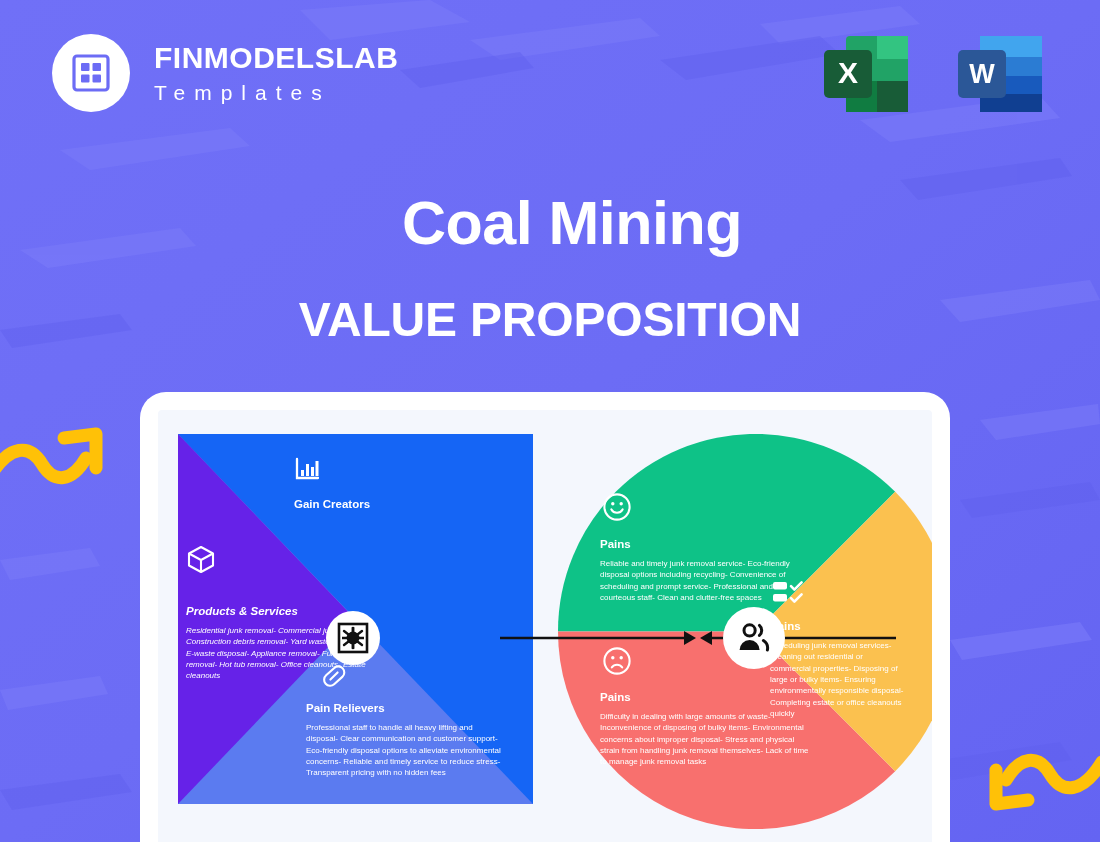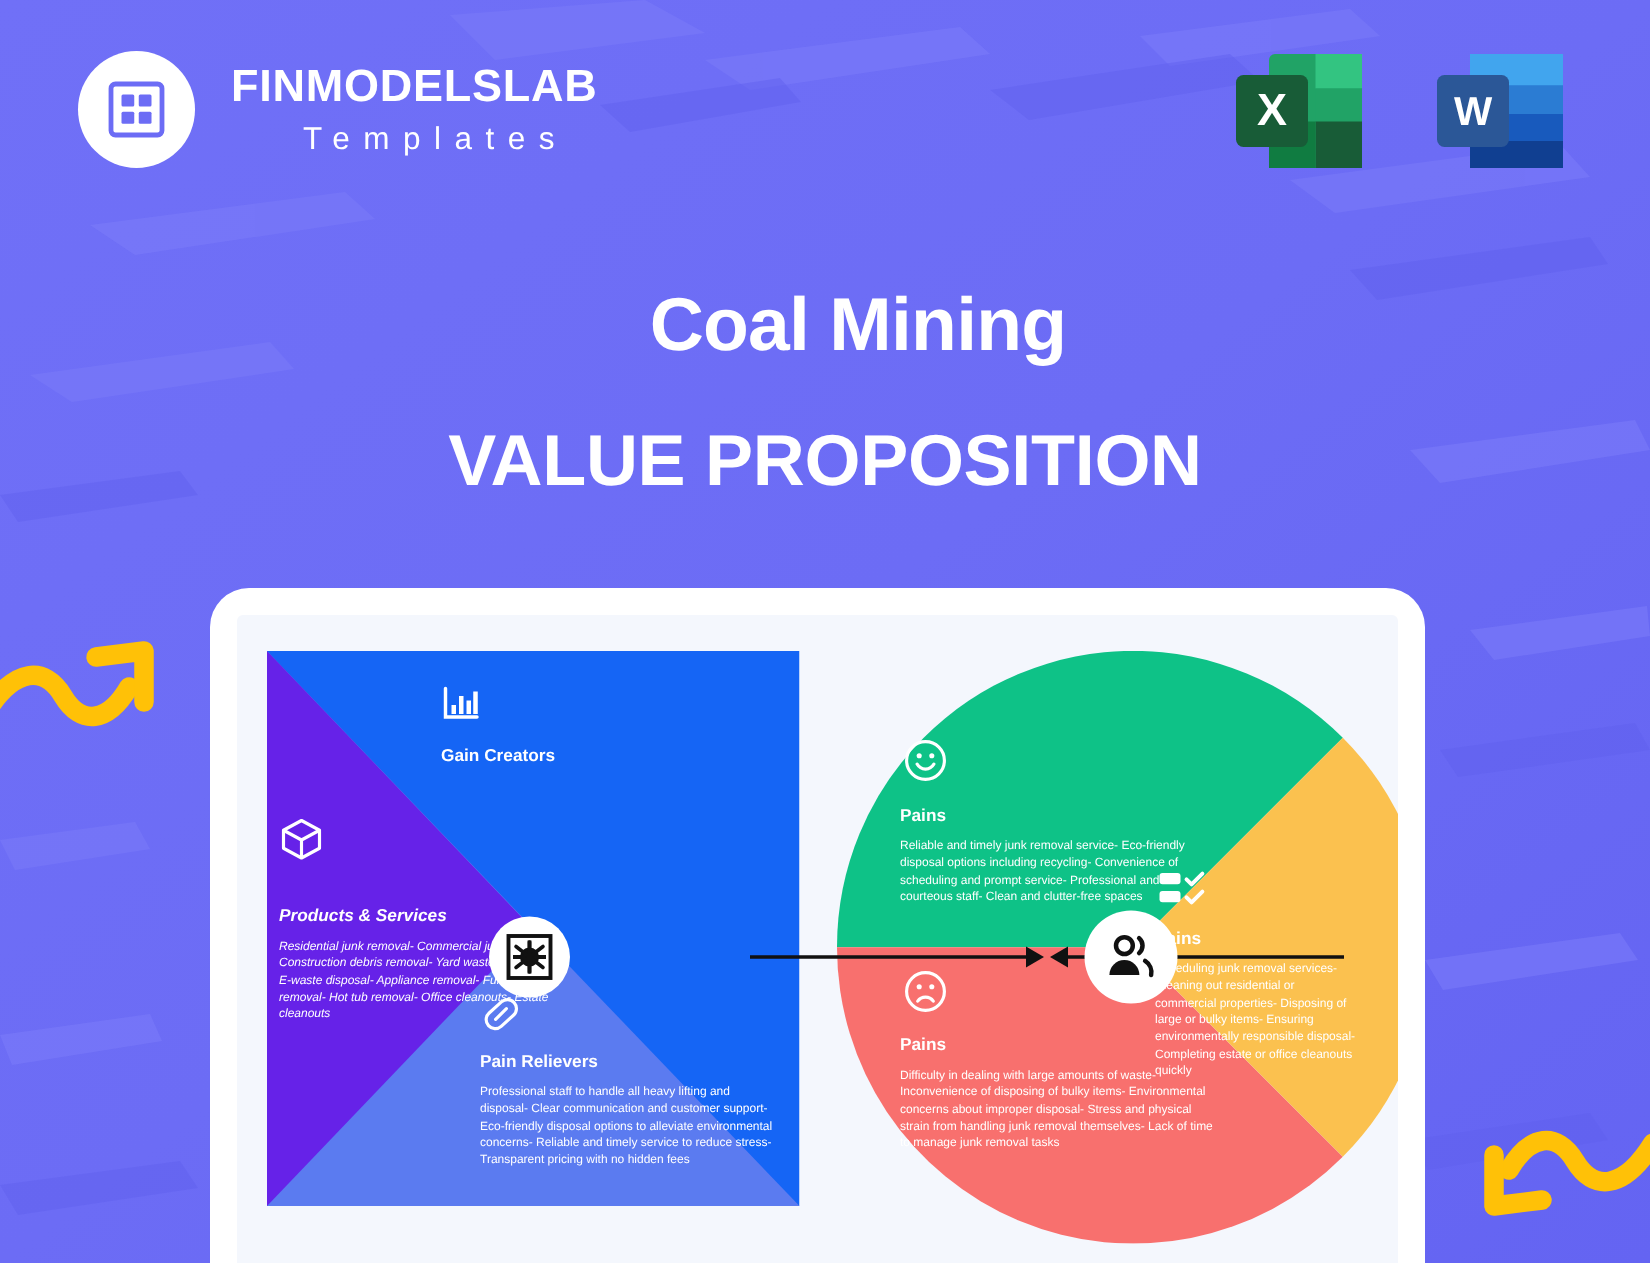--- a/index.html
+++ b/index.html
@@ -22,30 +22,30 @@
     width:78px; height:78px; border-radius:50%; background:#ffffff;
     display:flex; align-items:center; justify-content:center; flex:0 0 auto;
   }
   .logo-text { margin-left:24px; }
   .logo-title {
     color:#ffffff; font-size:30px; font-weight:bold; letter-spacing:0.5px;
     line-height:1; white-space:nowrap;
   }
   .logo-sub {
     color:#ffffff; font-size:21px; letter-spacing:9px; line-height:1;
-    margin-top:9px; white-space:nowrap;margin-left:48px;
+    margin-top:9px; white-space:nowrap;
   }
 
   .app-icons { position:absolute; right:52px; top:28px; display:flex; gap:38px; }
   .app-icon { position:relative; width:96px; height:92px; }
 
   
   .titles { position:absolute; top:188px; left:0; width:1100px; text-align:center; z-index:5; }
   .title-main {
-    color:#ffffff; font-size:50px; font-weight:bold; line-height:1.15; letter-spacing:-0.5px;margin-left:44px;
+    color:#ffffff; font-size:61px; font-weight:bold; line-height:1.15; letter-spacing:-0.5px;margin-left:44px;
   }
   .title-sub {
     color:#ffffff; font-size:48px; font-weight:bold; line-height:1.15;
     margin-top:34px; letter-spacing:-0.2px;
   }
 
   
   .arrow-deco { position:absolute; z-index:4; }
   #arrow-left  { left:-14px; top:404px; }
   #arrow-right { right:-6px; top:748px; }
@@ -68,21 +68,21 @@
   .seg-label {
     position:absolute; color:#ffffff; z-index:3;
   }
   .seg-title { font-size:11.5px; font-weight:bold; line-height:1.2; margin-bottom:6px; }
   .seg-body  { font-size:8px; line-height:1.42; }
   .seg-icon  { position:absolute; z-index:3; }
 
   
   #gain-creators-block   { left:116px; top:64px;  width:218px; }
   #products-block        { left:8px;   top:171px; width:186px;font-style:italic; }
-  #pain-relievers-block  { left:142px; top:268px; width:196px; }
+  #pain-relievers-block  { left:128px; top:268px; width:196px; }
 
   #gain-creators-icon    { left:116px; top:22px; }
   #products-icon         { left:8px;   top:110px; }
   #pain-relievers-icon   { left:142px; top:228px; }
 
   
   #gains-block    { left:42px;  top:104px; width:190px; }
   #pains-y-block  { left:212px; top:186px; width:136px; }
   #pains-r-block  { left:42px;  top:257px; width:212px; }
 

